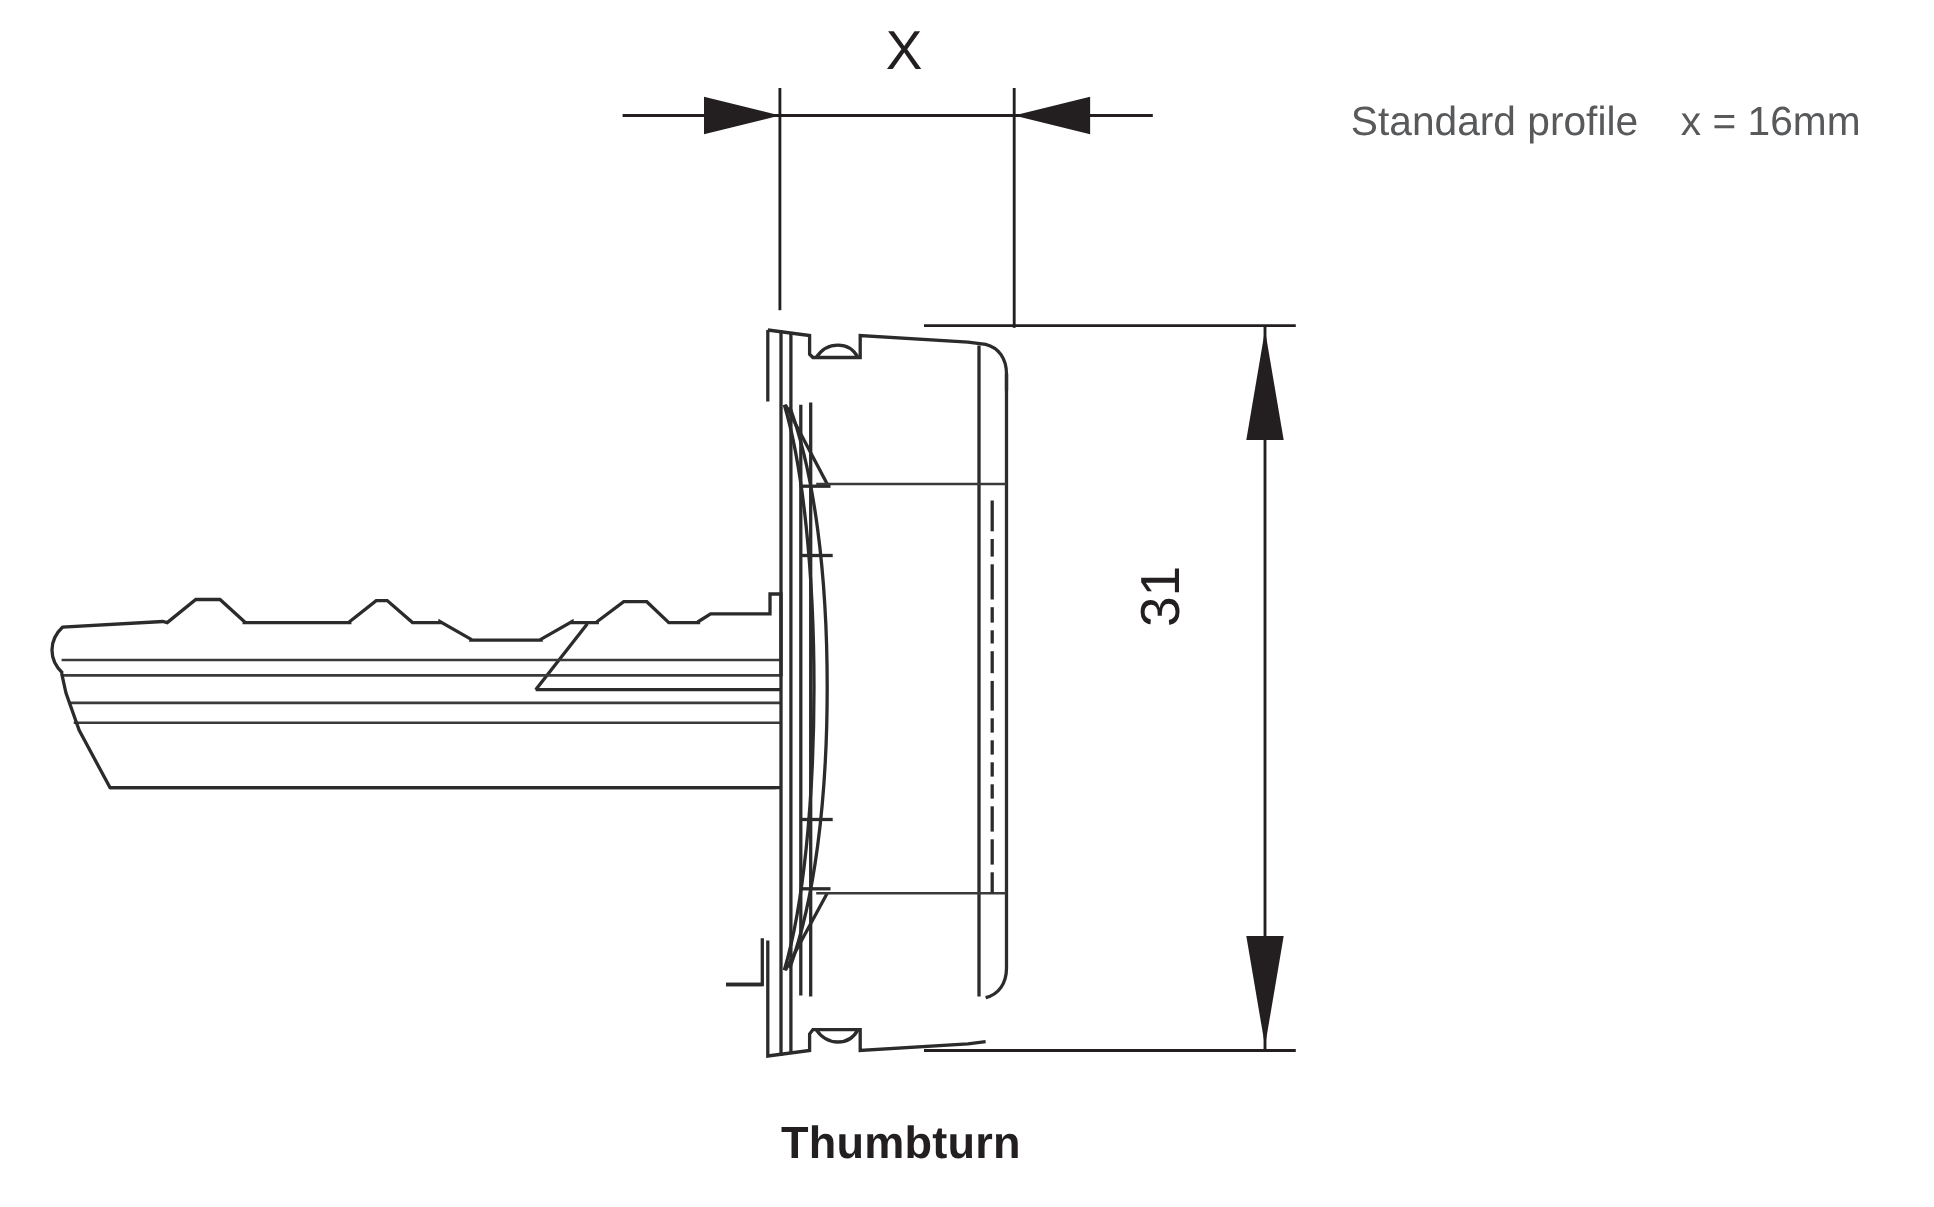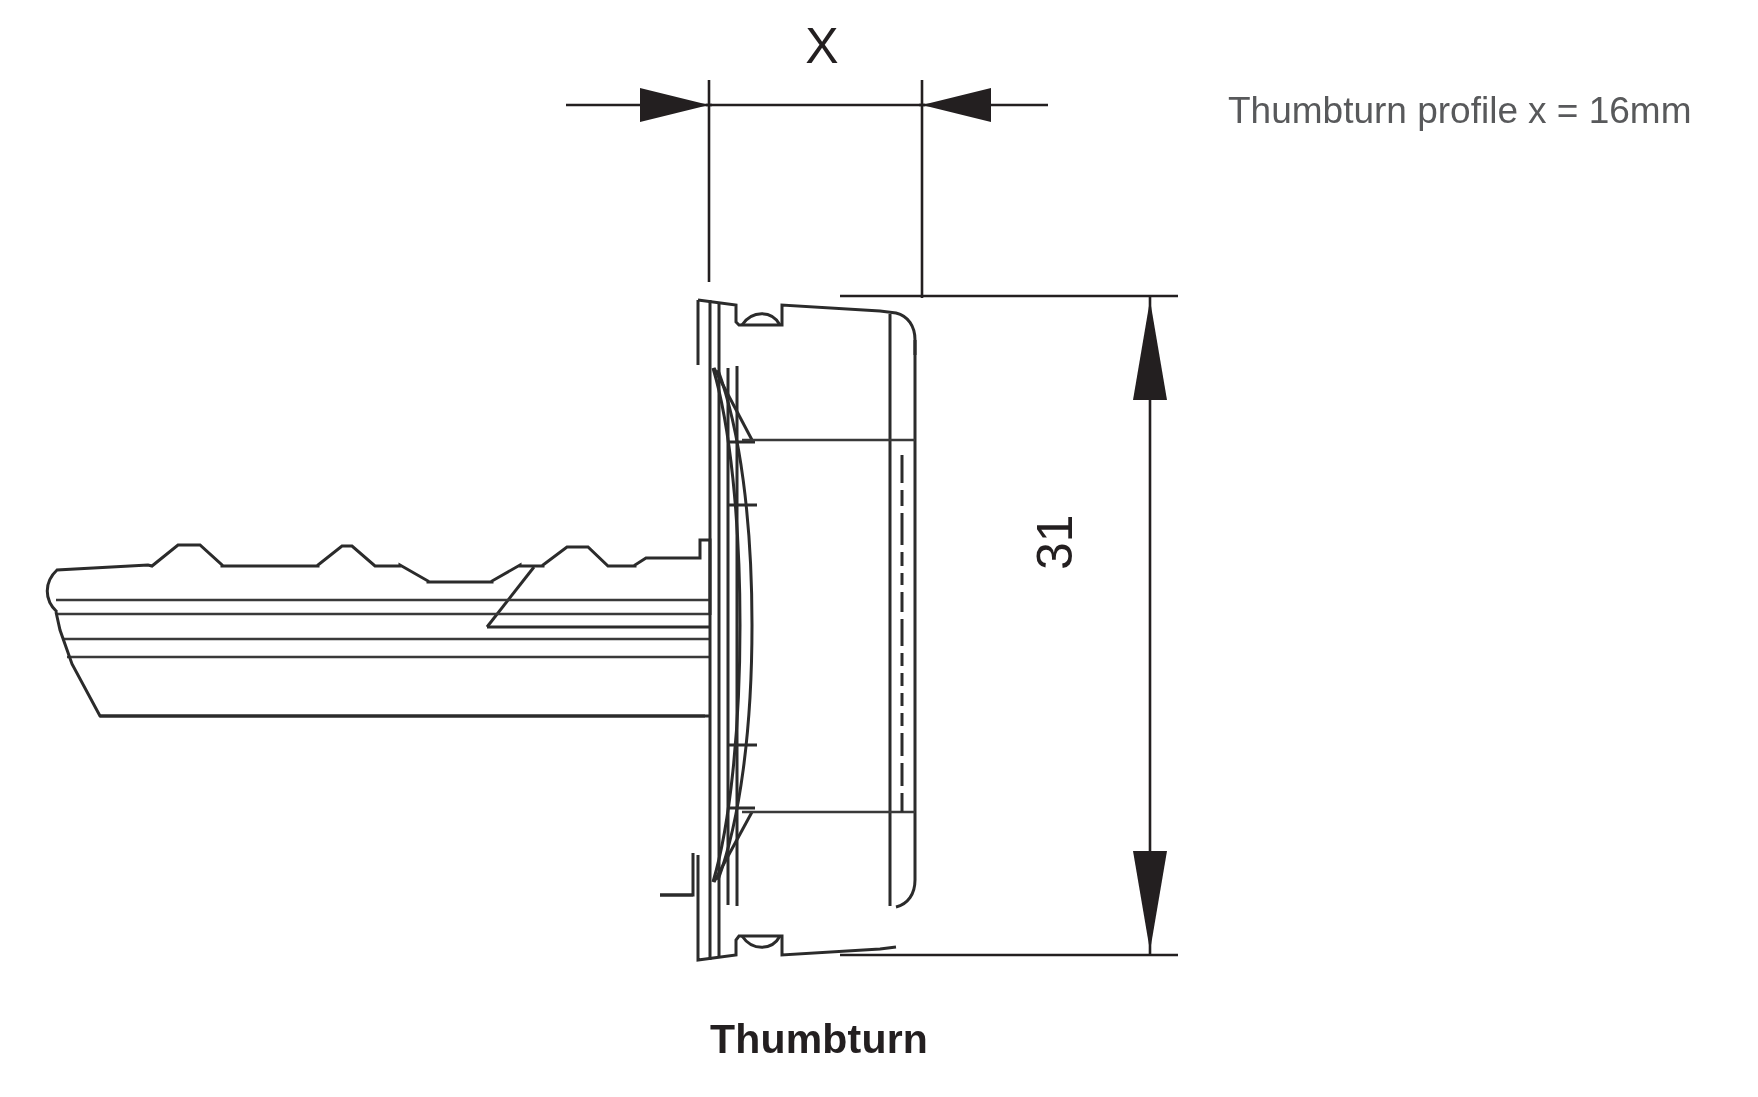--- a/index.html
+++ b/index.html
@@ -339,21 +339,21 @@
     </g>
 
   </svg>
 
   <div class="dimX-block">X</div>
 
   <div class="dim31-block">31</div>
 
   <div class="legend-block">
     <div class="legend-row">
-      <span class="legend-label">Thumbturn profile</span>
+      <span class="legend-label">Standard profile</span>
       <span class="legend-value">x = 16mm</span>
     </div>
   </div>
 
   <div class="caption-block">
     <span class="caption-inner">Thumbturn</span>
   </div>
 
 </div>
 

